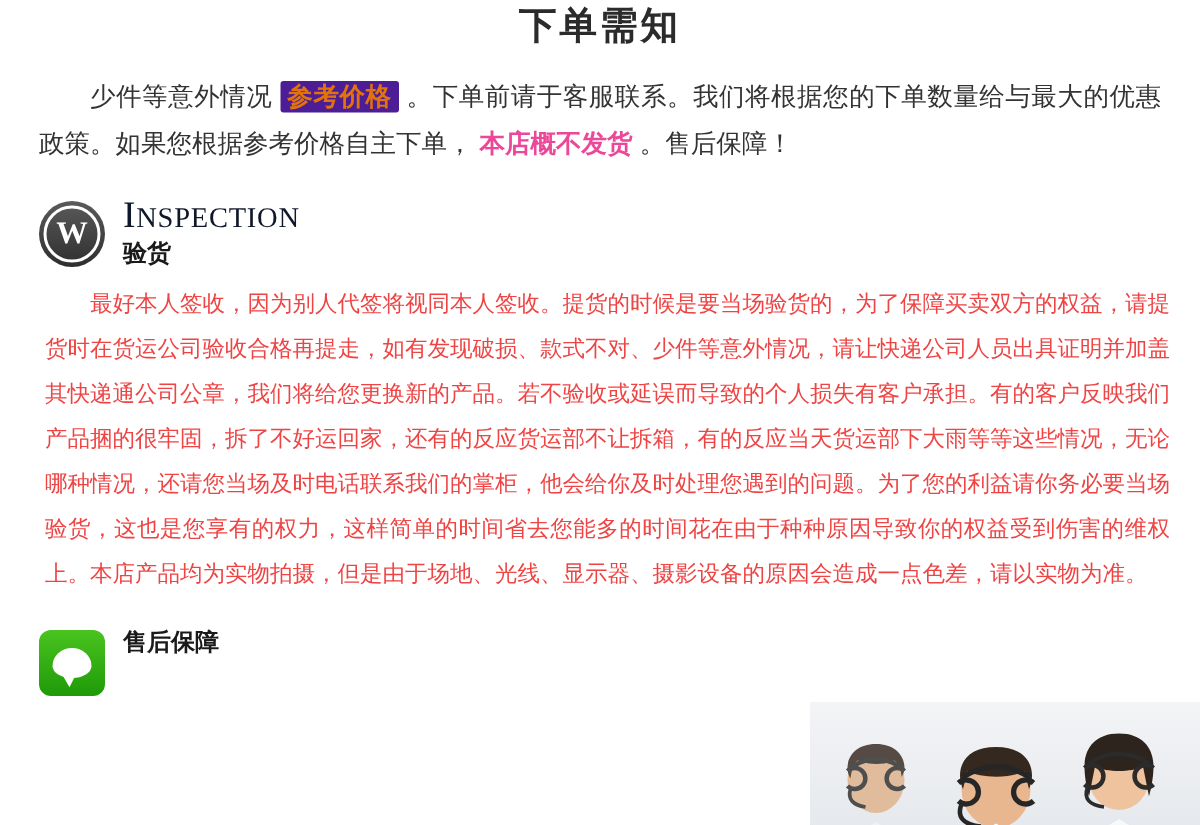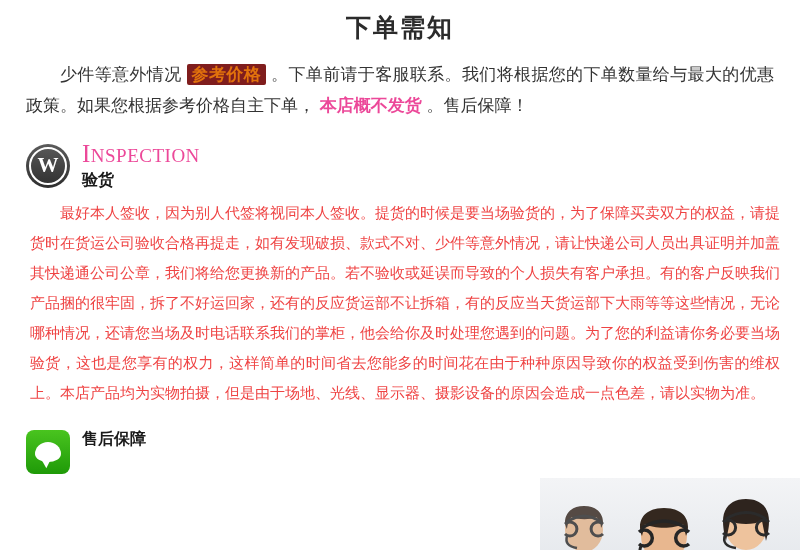--- a/index.html
+++ b/index.html
@@ -22,37 +22,36 @@
     box-sizing: border-box;
   }
 
   
   .title {
     text-align: center;
     font-size: 25px;
     font-weight: bold;
     color: #2b2b2b;
     letter-spacing: 2px;
-    padding-top: 10px;
     line-height: 1.4;
   }
 
   
   .intro {
     margin: 14px 26px 0 26px;
     font-size: 17px;
     line-height: 1.85;
     color: #333;
     text-align: justify;
     text-indent: 2em;
   }
   .intro .hl-orange {
     color: #e2720c;
     font-weight: bold;
-    background: #7f1d1d;
+    background: #4c1d95;
     padding: 1px 5px;
     border-radius: 2px;
   }
   .intro .hl-red {
     color: #ec4899;
     font-weight: bold;
   }
 
   
   .section-head {
@@ -111,21 +110,21 @@
   }
   .head-text {
     margin-left: 12px;
     display: flex;
     flex-direction: column;
     justify-content: center;
   }
   .head-en {
     font-family: "Liberation Serif", serif;
     font-size: 19px;
-    color: #ec4899;
+    color: #0f172a;
     letter-spacing: 0.5px;
     line-height: 1.1;
   }
   .head-en .cap {
     font-size: 25px;
   }
   .head-cn {
     font-size: 16px;
     font-weight: bold;
     color: #1a1a1a;

